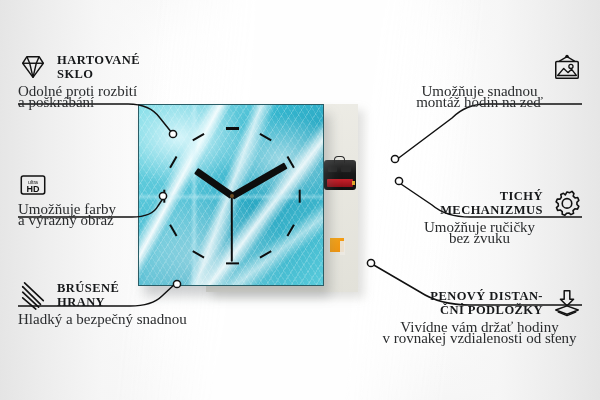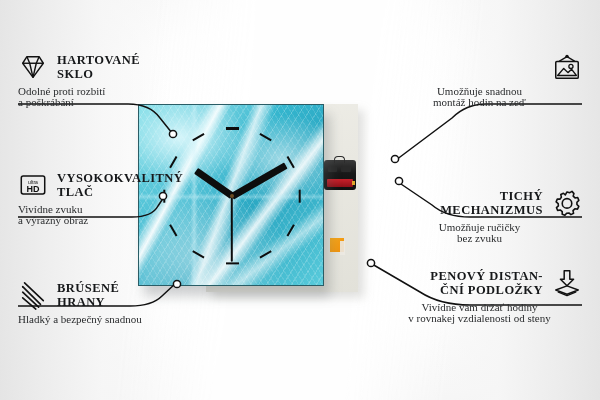--- a/index.html
+++ b/index.html
@@ -52,37 +52,37 @@
     font-size:12.5px;
     line-height:14px;
     letter-spacing:.45px;
     color:#16181a;
     text-transform:uppercase;
     white-space:pre-line;
   }
   .feature.right .ftitle{ text-align:right; }
   .fsub{
     font-family:"Liberation Serif", serif;
-    font-size:11px;
+    font-size:15px;
     line-height:11.4px;
     color:#2a2c2e;
     white-space:pre-line;
     padding-top:4px;
   }
   .feature.right .fsub{ text-align:center; }
   .feature.left .fsub{ text-align:left; }
 
   
   #f-glass  { left:18px;  top:52px;  }
   #f-print  { left:18px;  top:170px; }
   #f-edges  { left:18px;  top:280px; }
   
   #f-holder { left:377px; top:52px;  }
   #f-mech   { left:377px; top:188px; }
-  #f-foam   { left:377px; top:268px; }
+  #f-foam   { left:377px; top:288px; }
 
   .feature.right{ width:205px; }
 
   
   #photo{
     position:absolute; left:138px; top:104px; width:220px; height:192px;
   }
   .wall{
     position:absolute; left:68px; top:0; width:152px; height:188px;
     background:linear-gradient(160deg,#efeee8 0%, #e9e8e1 45%, #e2e1d9 100%);
@@ -275,24 +275,22 @@
 a poškrábání</div>
   </div>
 
   <div class="feature left" id="f-print">
     <div class="head">
       <svg class="ficon" viewBox="0 0 32 32">
         <rect x="3.5" y="6.5" width="25" height="19" rx="2" fill="none" stroke="#111" stroke-width="1.6"></rect>
         <text x="16" y="14.6" font-family="Liberation Sans, sans-serif" font-size="5.4" text-anchor="middle" fill="#111">ultra</text>
         <text x="16" y="23" font-family="Liberation Sans, sans-serif" font-size="9.6" font-weight="bold" text-anchor="middle" fill="#111">HD</text>
       </svg>
-      <div class="ftitle">VYSOKOKVALITNÝ
-TLAČ</div>
-    </div>
-    <div class="fsub">Vivídne zvuku
+    </div>
+    <div class="fsub">Umožňuje farby
 a výrazný obraz</div>
   </div>
 
   <div class="feature left" id="f-edges">
     <div class="head">
       <svg class="ficon" viewBox="0 0 32 32">
         <g stroke="#111" stroke-width="1.7" stroke-linecap="round">
           <path d="M5,7 L24,26"></path>
           <path d="M5,13 L22,29"></path>
           <path d="M5,19 L19,31"></path>

